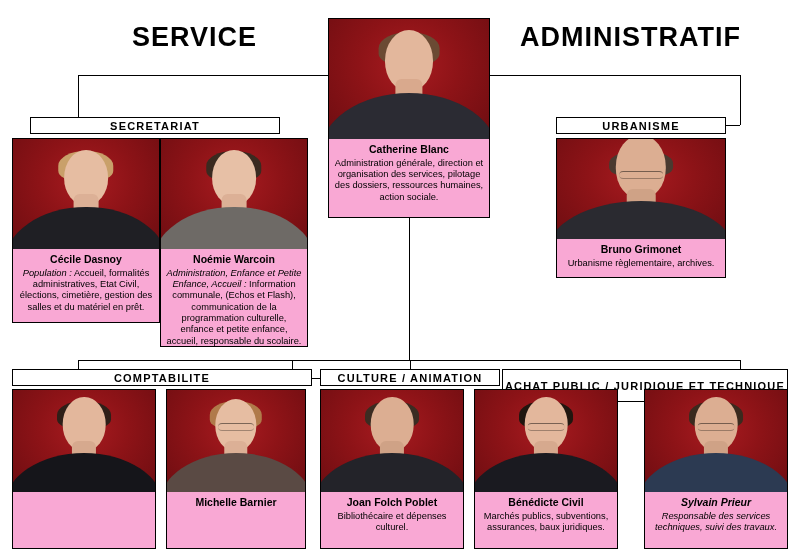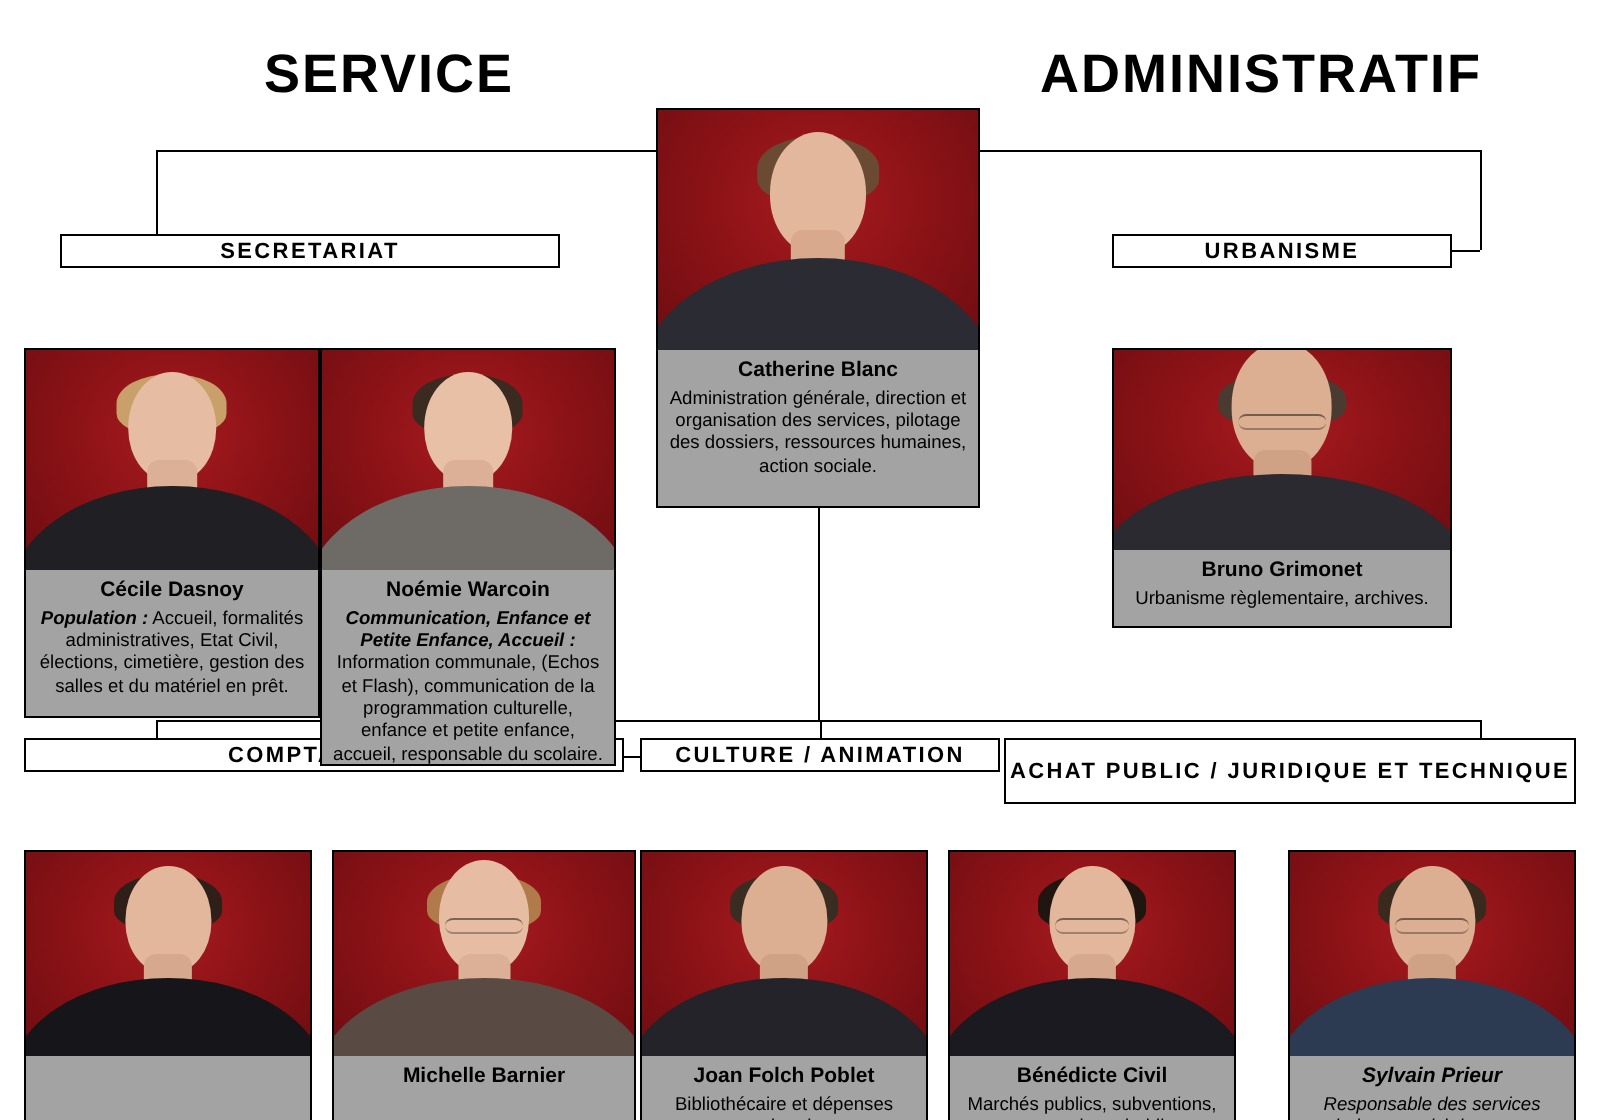--- a/index.html
+++ b/index.html
@@ -53,24 +53,23 @@
     justify-content: center;
     text-align: center;
     color: #000;
     box-sizing: border-box;
   }
 
   
   .card {
     position: absolute;
     border: 1px solid #000;
-    background: #a3a3a3;
+    background: #f9a8d4;
     box-sizing: border-box;
     overflow: hidden;
-    margin-top: 36px;
   }
   .photo {
     width: 100%;
     background: #8a1418;
     position: relative;
     overflow: hidden;
   }
   
   .photo .bg {
     position: absolute;
@@ -135,21 +134,21 @@
     color: #000;
   }
   .caption .pname {
     font-weight: bold;
     font-size: 10.5px;
     display: block;
     margin-bottom: 2px;
   }
   .caption .role em {
     font-style: italic;
-    font-weight: bold;
+    font-weight: normal;
   }
   .caption .role {
     display: block;
   }
 </style>
 </head>
 <body>
 
 <div class="root">
 
@@ -215,21 +214,21 @@
   <div class="card" style="left:160px; top:138px; width:148px; height:209px;">
     <div class="photo" style="height:110px;">
       <div class="bg"></div>
       <div class="hair" style="background:#3a2a20;"></div>
       <div class="head" style="background:#e7c0a6;"></div>
       <div class="neck" style="background:#dcb096;"></div>
       <div class="shoulders" style="background:#6e6a66;"></div>
     </div>
     <div class="caption">
       <span class="pname">Noémie Warcoin</span>
-      <span class="role"><em>Communication, Enfance et Petite Enfance, Accueil :</em> <span>Information communale, (Echos et Flash), communication de la programmation culturelle, enfance et petite enfance, accueil, responsable du scolaire.</span></span>
+      <span class="role"><em>Administration, Enfance et Petite Enfance, Accueil :</em> <span>Information communale, (Echos et Flash), communication de la programmation culturelle, enfance et petite enfance, accueil, responsable du scolaire.</span></span>
     </div>
   </div>
 
   <div class="card" style="left:556px; top:138px; width:170px; height:140px;">
     <div class="photo" style="height:100px;">
       <div class="bg"></div>
       <div class="hair" style="background:#4a3a30;"></div>
       <div class="head" style="background:#dcae92;"></div>
       <div class="glasses"></div>
       <div class="neck" style="background:#cfa286;"></div>
@@ -244,21 +243,21 @@
   <div class="card" style="left:12px; top:389px; width:144px; height:160px;">
     <div class="photo" style="height:102px;">
       <div class="bg"></div>
       <div class="hair" style="background:#2e1f18;"></div>
       <div class="head" style="background:#e3b79c;"></div>
       <div class="neck" style="background:#d6a98e;"></div>
       <div class="shoulders" style="background:#15151a;"></div>
     </div>
   </div>
 
-  <div class="card" style="left:166px; top:389px; width:152px; height:160px;">
+  <div class="card" style="left:166px; top:389px; width:140px; height:160px;">
     <div class="photo" style="height:102px;">
       <div class="bg"></div>
       <div class="hair" style="background:#b07a4a;"></div>
       <div class="head" style="background:#e6bda2;"></div>
       <div class="glasses"></div>
       <div class="neck" style="background:#dcb096;"></div>
       <div class="shoulders" style="background:#5a4a44;"></div>
     </div>
     <div class="caption">
       <span class="pname">Michelle Barnier</span>

